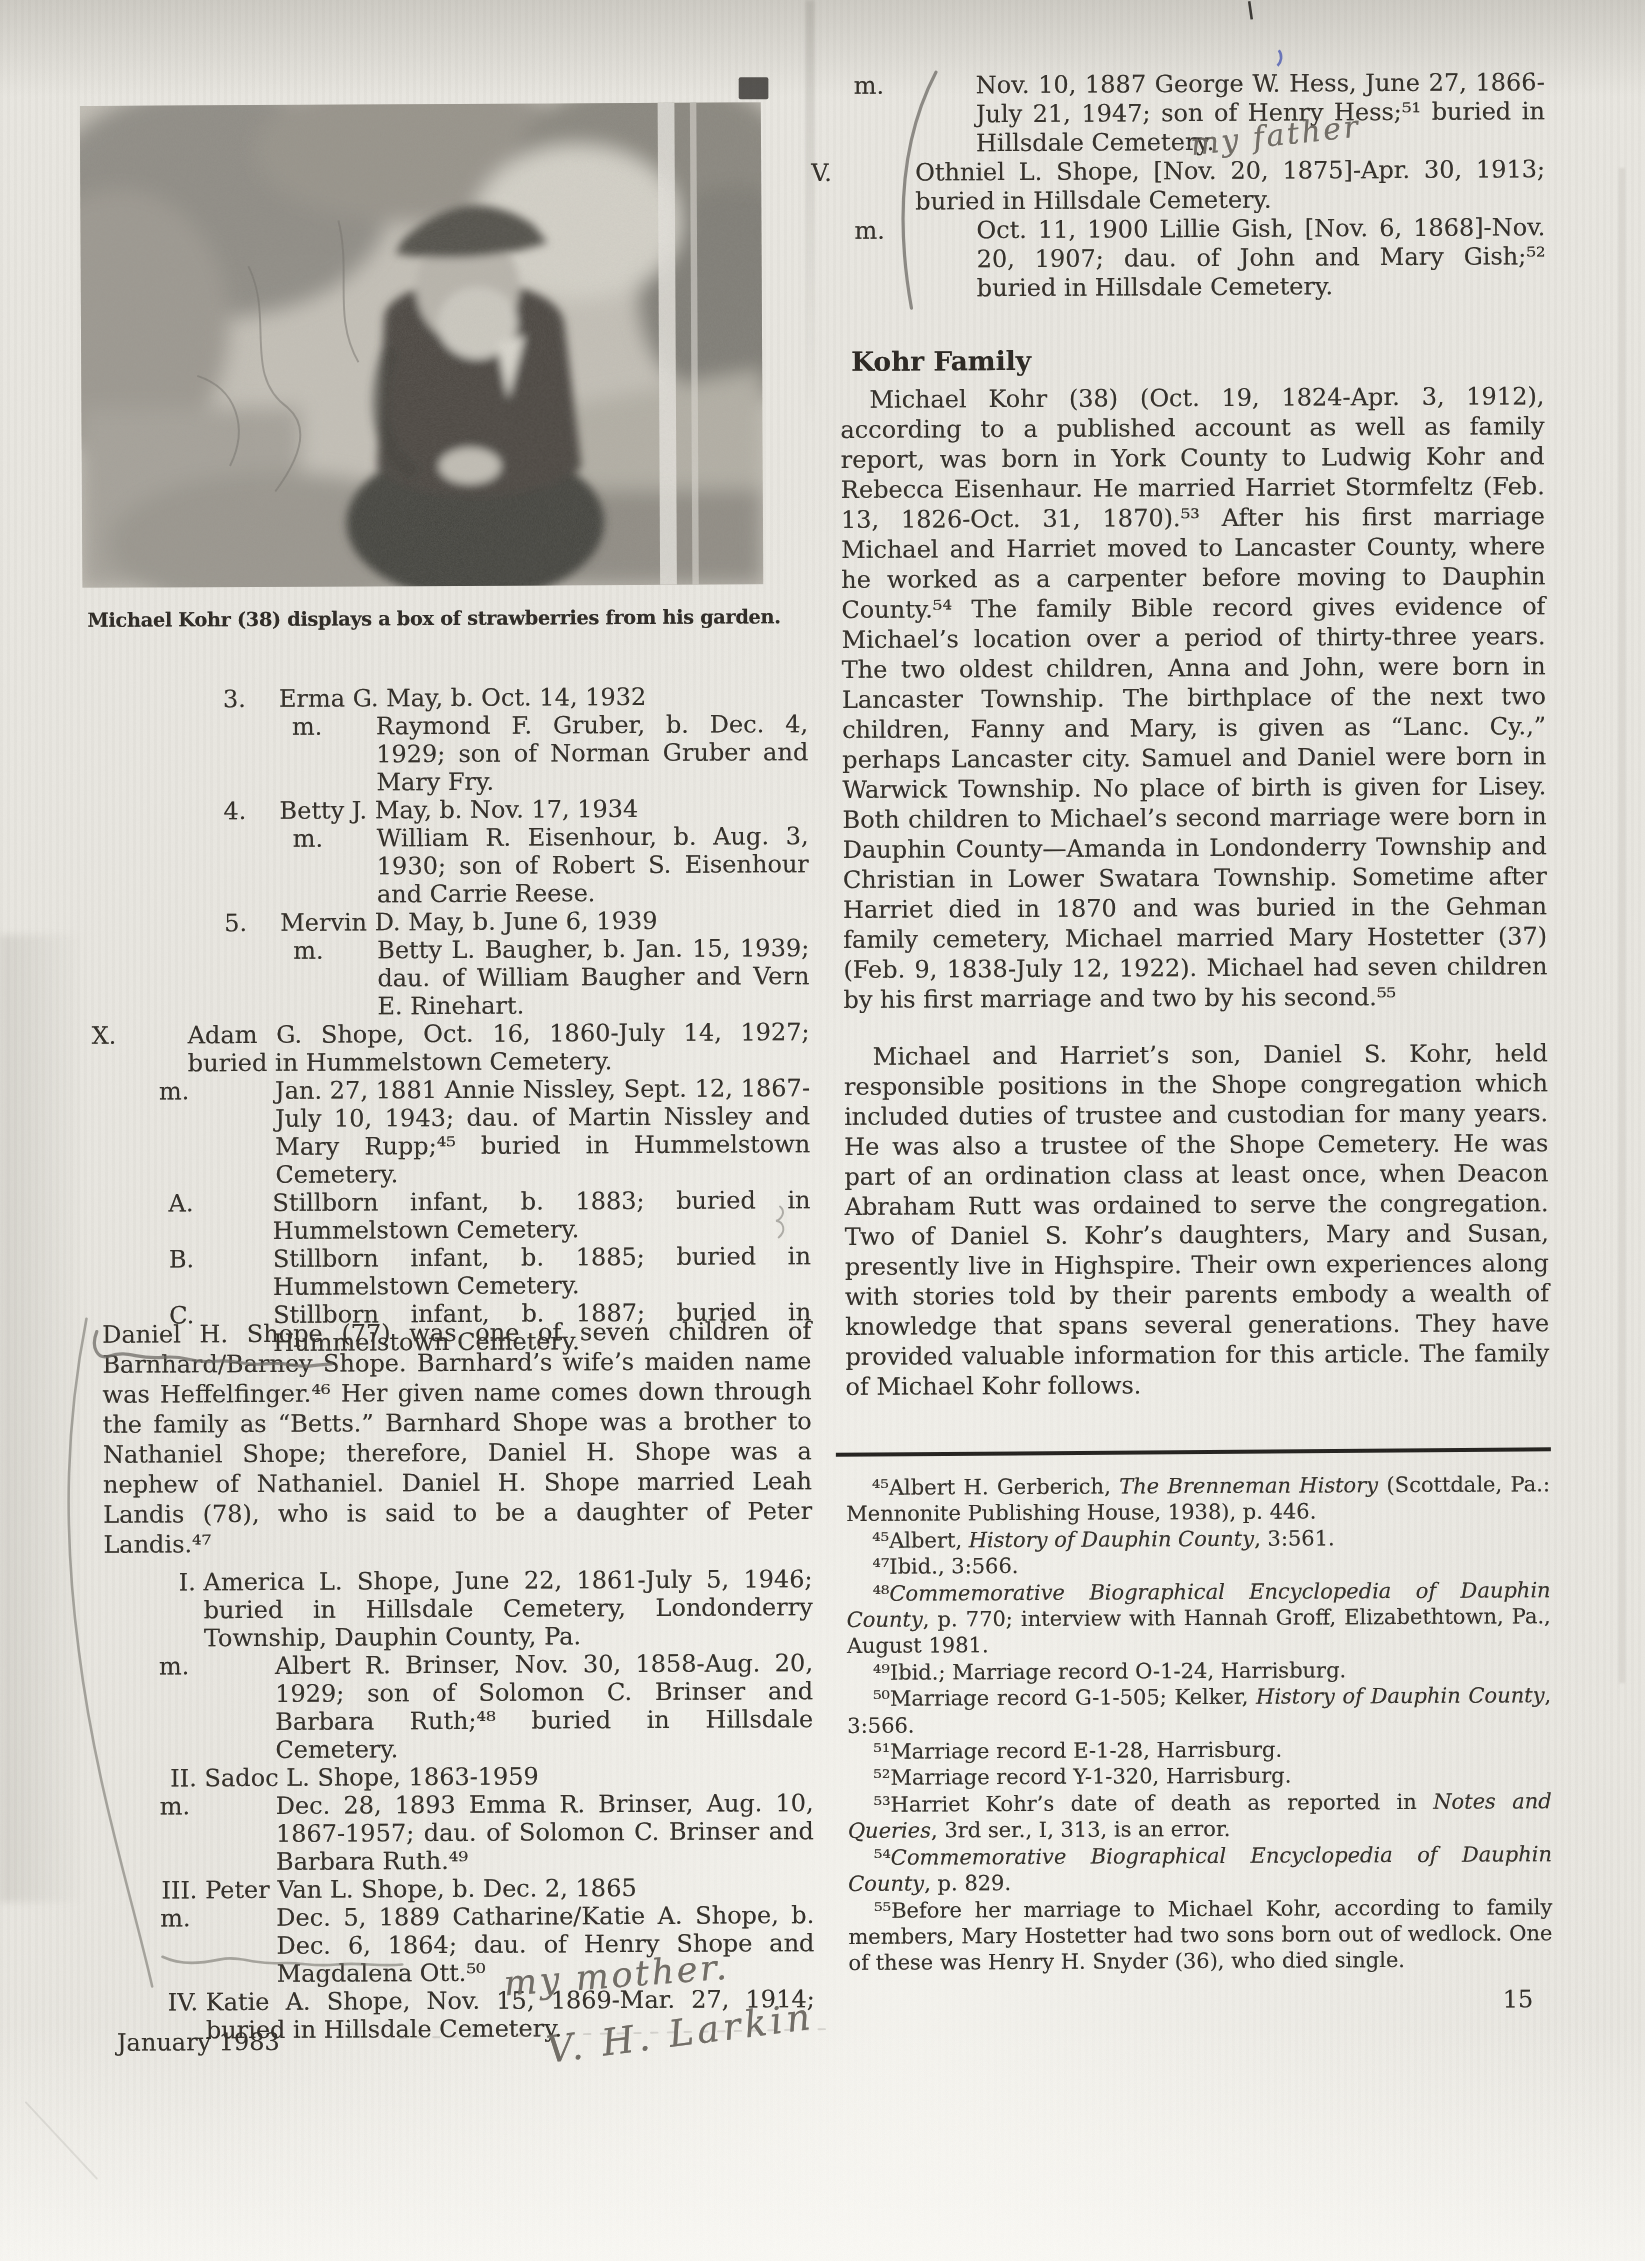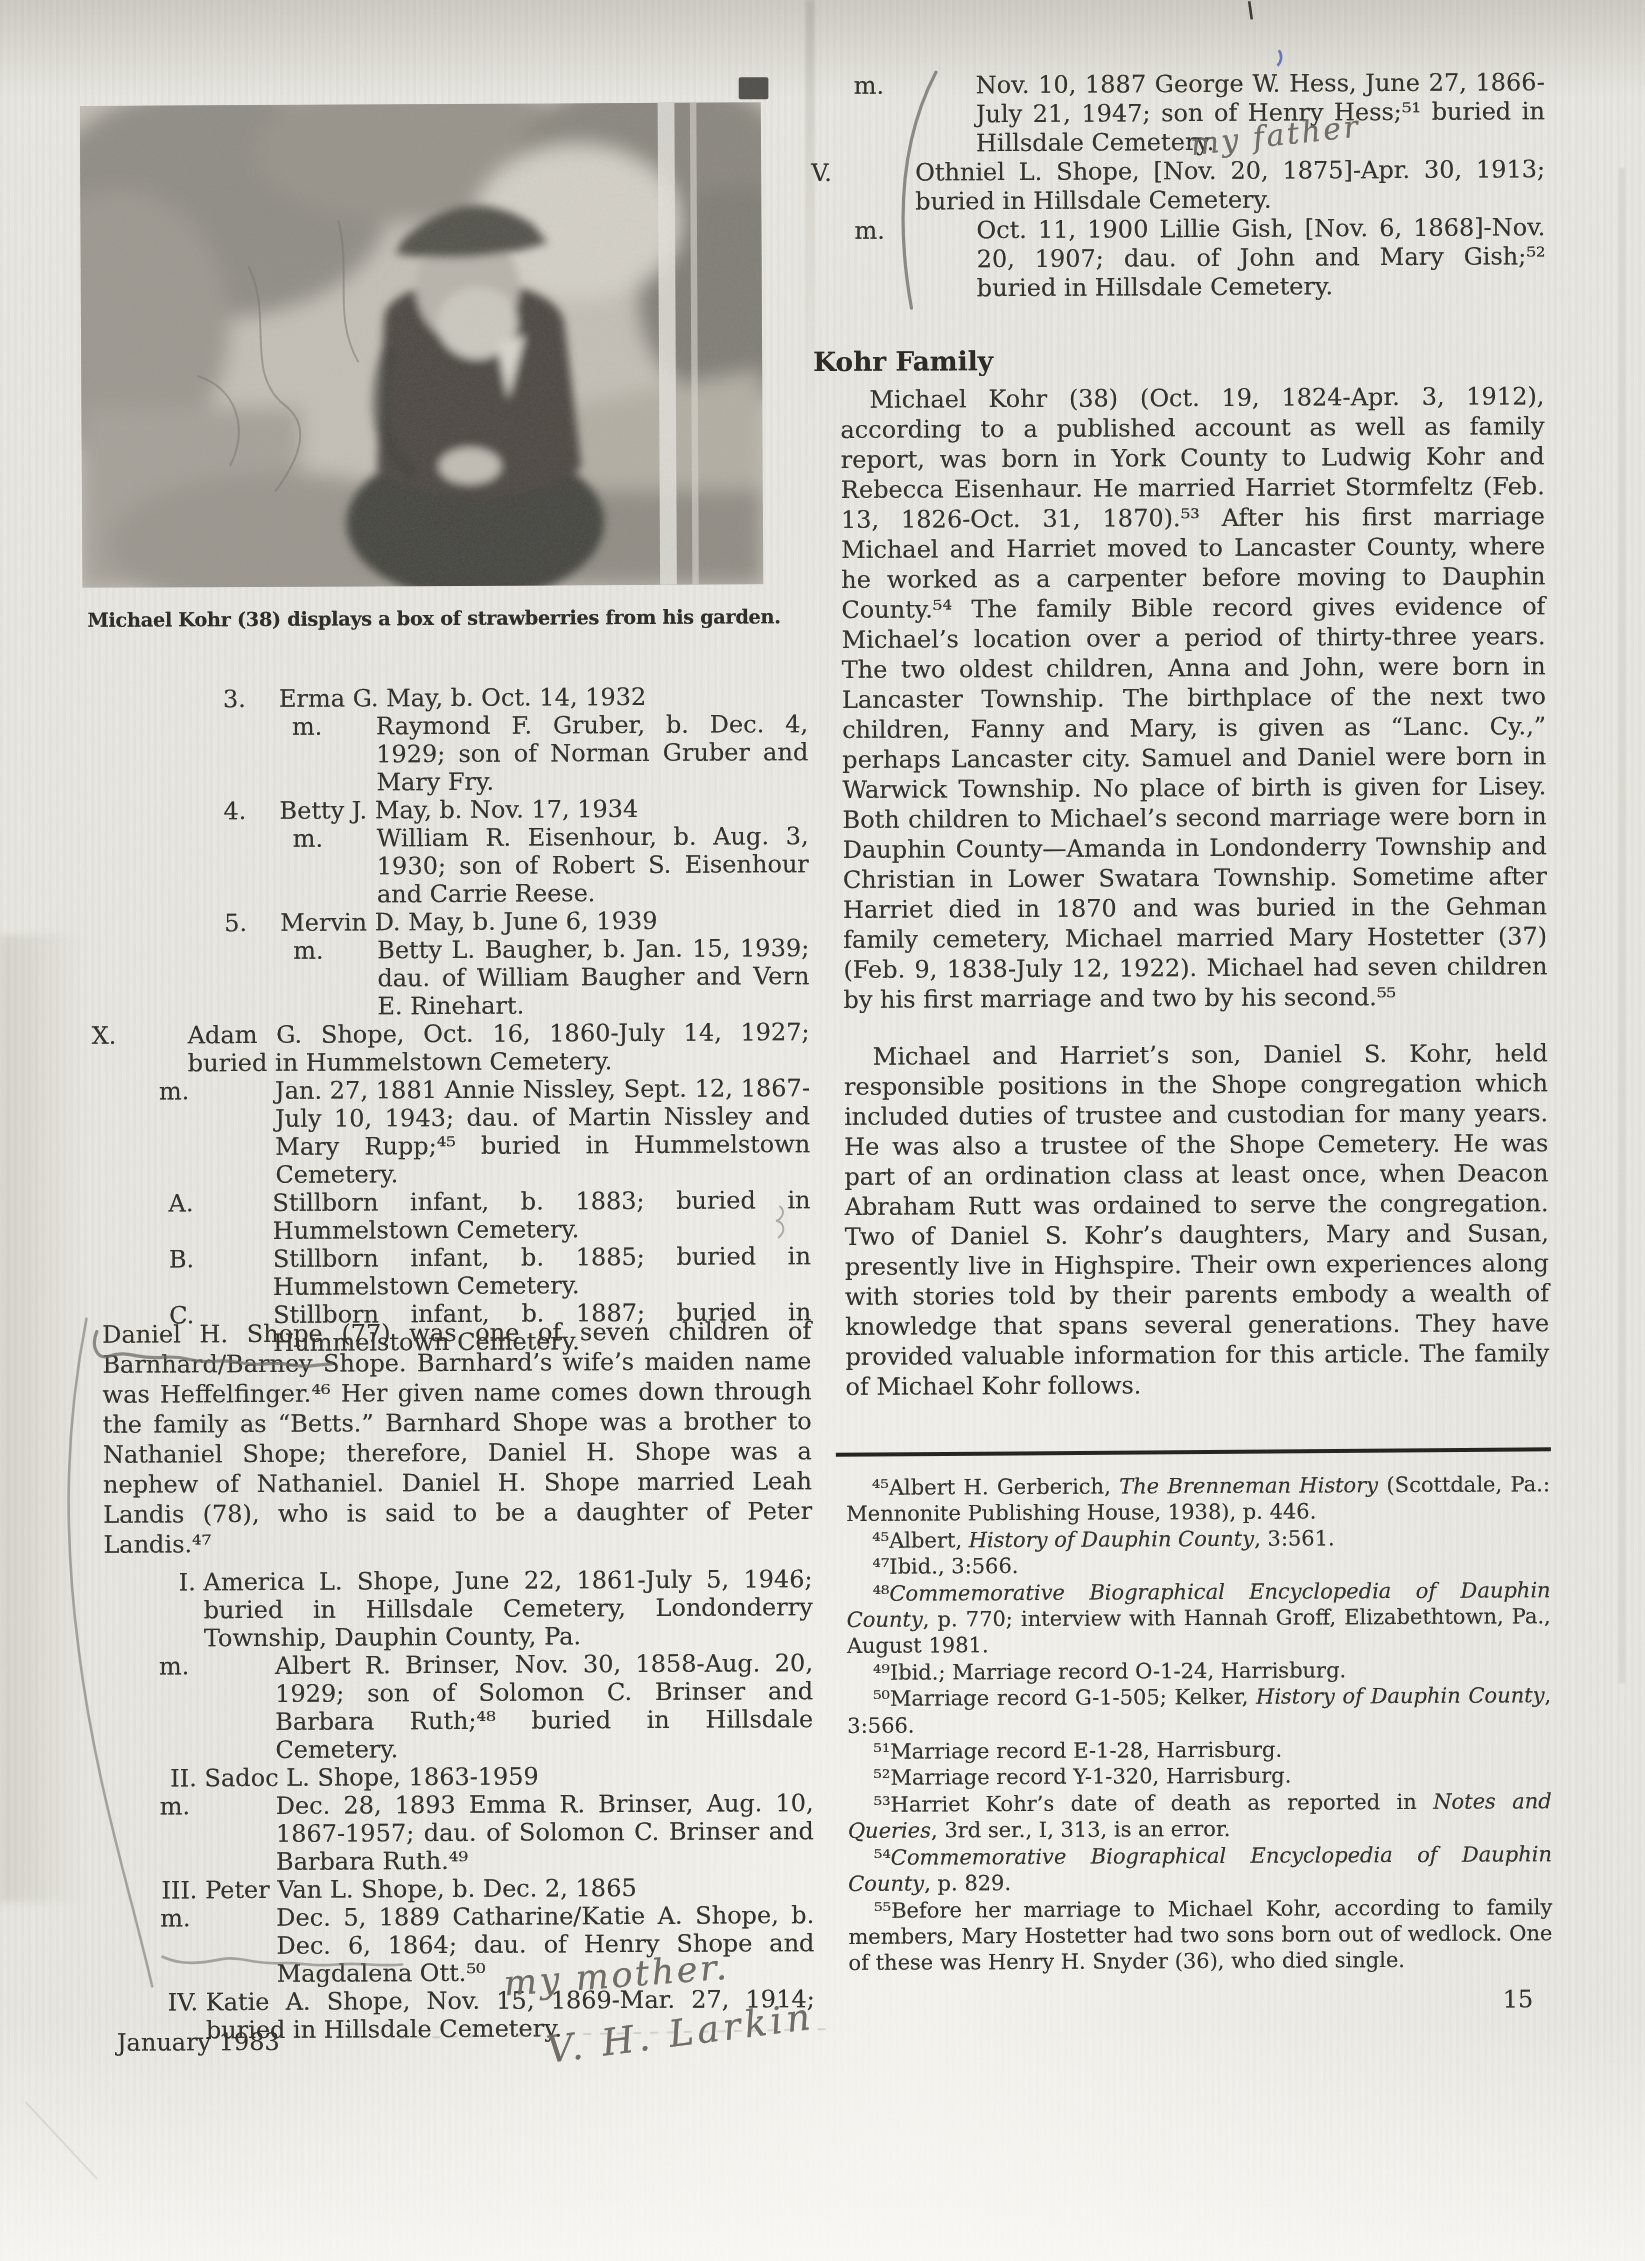--- a/index.html
+++ b/index.html
@@ -31,21 +31,21 @@
   .r-abc{padding-left:168px;text-indent:-52px;}.r-abc .lbl{width:52px;}
   .r-rom{padding-left:100px;text-indent:-64px;}.r-rom .lbl{width:64px;text-align:right;padding-right:7.7px;box-sizing:border-box;}
   .daniel{position:absolute;left:100px;top:1316px;width:709px;font-size:24px;line-height:30px;}
   .daniel p{margin:0;text-align:justify;}
   .daniel .romlist{margin-top:9px;line-height:28px;}
   .dateline{position:absolute;left:111px;top:2025px;font-size:24px;}
   
   .trlist{position:absolute;left:864px;top:72px;width:685px;font-size:24px;line-height:29px;}
   .tr-m{padding-left:116px;text-indent:-61px;} .tr-m .lbl{width:61px;}
   .tr-v{padding-left:55px;text-indent:-52px;}  .tr-v .lbl{width:52px;}
-  .heading{position:absolute;left:816px;top:346px;font-size:26.4px;font-weight:bold;color:#2c2823;margin:0;}
+  .heading{position:absolute;left:854px;top:346px;font-size:26.4px;font-weight:bold;color:#2c2823;margin:0;}
   .para{position:absolute;width:704px;left:843px;font-size:24px;line-height:30px;text-align:justify;text-indent:29px;margin:0;}
   .para1{top:385px;} .para2{top:1042px;}
   .rule{position:absolute;left:833px;top:1452px;width:715px;height:3.9px;background:#24221f;transform:rotate(-0.15deg);}
   .footnotes{position:absolute;left:843px;top:1475px;width:704px;font-size:21px;line-height:26.4px;}
   .fn{text-align:justify;text-indent:26px;}
   .fn em{font-style:italic;}
   .pagenum{position:absolute;left:1497px;top:1989px;font-size:24px;text-align:center;}
   
   .hw{position:absolute;font-family:"DejaVu Serif","Liberation Serif",serif;font-style:italic;color:#716d66;letter-spacing:2.6px;white-space:nowrap;}
   .hw-top{left:1194px;top:120px;font-size:30px;transform:rotate(-6deg);}

